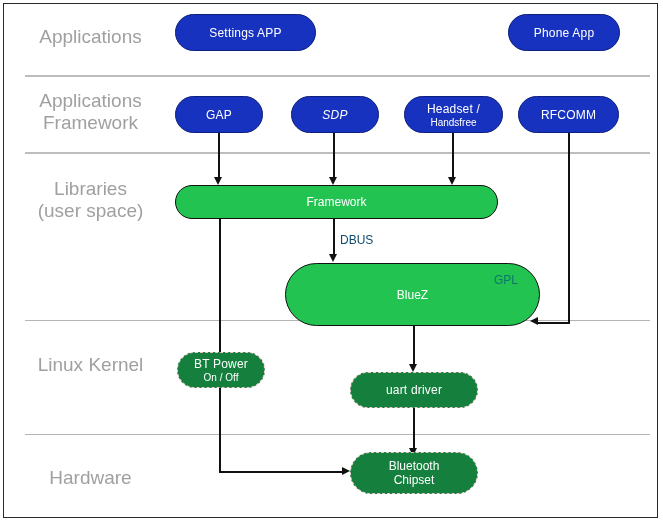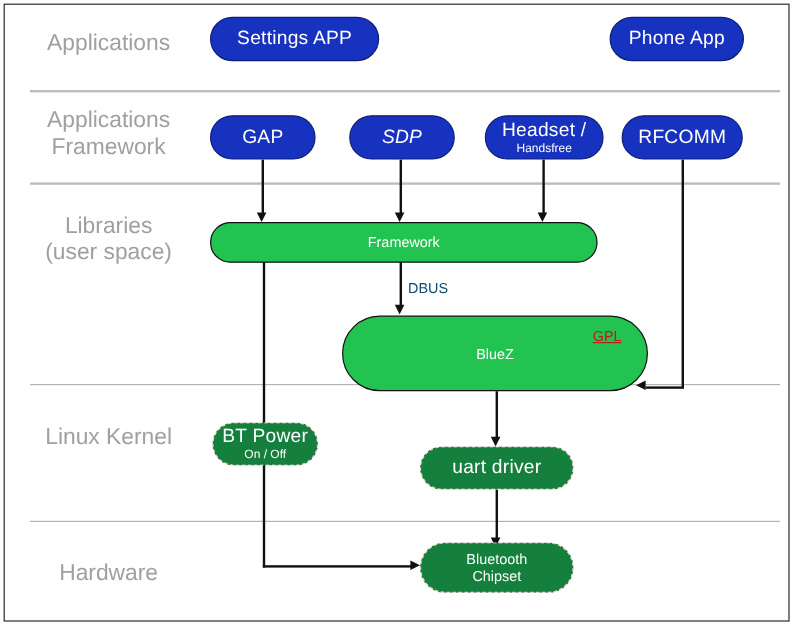--- a/index.html
+++ b/index.html
@@ -67,31 +67,30 @@
     width:100%;
     height:100%;
     border-radius:999px;
     box-sizing:border-box;
   }
 
   .node.blue .node-inner{background:#1732be;border:1px solid #0d1f7a;}
   .node.green .node-inner{background:#22c351;border:1px solid #111111;}
   .node.red .node-inner{background:#15803d;border:1px dashed #e8c8c8;}
 
-  .lbl-main{font-size:16px;letter-spacing:.2px;}
+  .lbl-main{font-size:12px;letter-spacing:.2px;}
   .lbl-sub{font-size:10px;margin-top:1px;}
   .lbl-big{font-size:12px;}
   .lbl-two{font-size:12px;line-height:14px;}
 
   .corner-tag{
     position:absolute;
-    color:#b91c1c;
+    color:#0f766e;
     font-size:12px;
     z-index:3;
-    text-decoration:underline;
   }
 
   
   .vline{position:absolute;width:1.6px;background:#111111;}
   .hline{position:absolute;height:1.6px;background:#111111;}
   .arrow-down{
     position:absolute;
     width:0;height:0;
     border-left:4.5px solid transparent;
     border-right:4.5px solid transparent;

